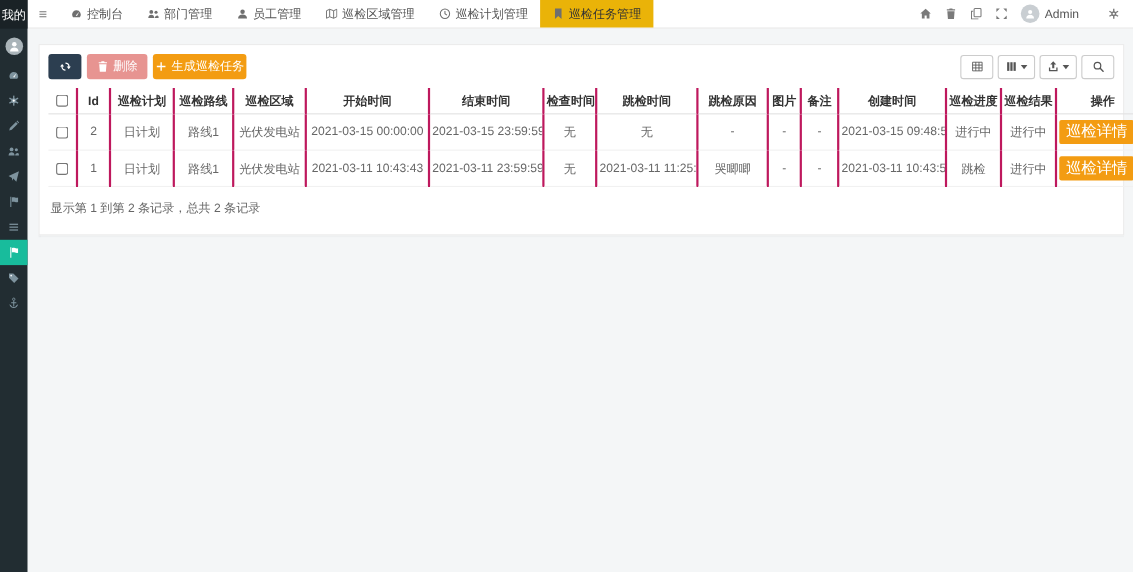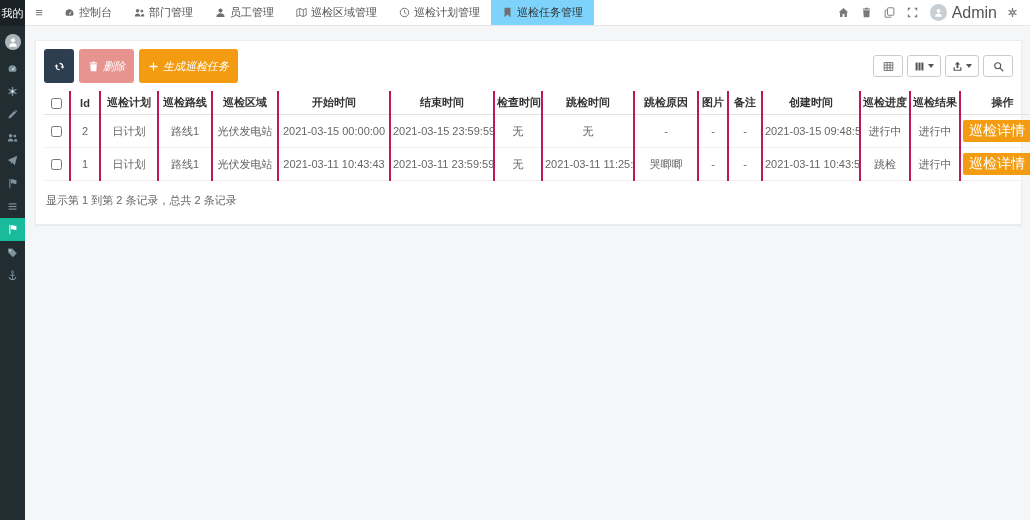--- a/index.html
+++ b/index.html
@@ -20,41 +20,41 @@
 
   
   .navbar { position:absolute; left:25px; top:0; right:0; height:26px; background:#fff;
     border-bottom:1px solid #e7e7e7; display:flex; align-items:stretch; z-index:4; }
   .hamburger { width:28px; display:flex; align-items:center; justify-content:center;
     color:#7a7a7a; font-size:13px; cursor:pointer; }
   .nav-items { display:flex; align-items:stretch; }
   .nav-item { display:flex; align-items:center; gap:4px; padding:0 11px; font-size:11px;
     color:#555; cursor:pointer; white-space:nowrap; }
   .nav-item svg { width:11px; height:11px; color:#6f6f6f; }
-  .nav-item.active { background:#7dd3fc; color:#333;align-items:center; }
+  .nav-item.active { background:#eab308; color:#333;align-items:center; }
   .nav-right { margin-left:auto; display:flex; align-items:center; padding-right:6px; }
   .top-icon-btn { width:23px; height:26px; display:flex; align-items:center; justify-content:center;
     color:#7a7a7a; cursor:pointer; }
   .top-icon-btn svg { width:11px; height:11px; }
   .top-avatar { width:17px; height:17px; border-radius:50%; background:#c9ced2; margin:0 5px 0 6px;
     display:flex; align-items:center; justify-content:center; }
-  .admin-label { font-size:16px; color:#555; margin-right:4px; cursor:pointer; }
+  .admin-label { font-size:11px; color:#555; margin-right:20px; cursor:pointer; }
 
   
   .content { position:absolute; left:25px; top:26px; right:0; bottom:0; background:#f4f6f7; }
   .panel { margin:14px 8px 0 10px; background:#fff; border:1px solid #ececec;
     box-shadow:0 1px 1px rgba(0,0,0,.05); padding:8px 8px 16px; }
 
   .toolbar { display:flex; align-items:center; margin-bottom:8px; }
-  .btn { height:34px; border:none; border-radius:3px; display:inline-flex; align-items:center;
-    justify-content:center; font-size:11px; cursor:pointer; color:#fff;font-style:italic; }
+  .btn { height:23px; border:none; border-radius:3px; display:inline-flex; align-items:center;
+    justify-content:center; font-size:11px; cursor:pointer; color:#fff; }
   .btn svg { width:11px; height:11px; }
   .btn-refresh { width:30px; background:var(--dark-button,#2c3e50); margin-right:5px; }
   .btn-delete  { background:#d9534f; opacity:.62; padding:0 9px; gap:4px; margin-right:5px; }
-  .btn-generate{ background:var(--accent-orange,#f39c12); padding:0 9px; gap:4px; }
+  .btn-generate{ background:var(--accent-orange,#f39c12); padding:0 2px; gap:4px; }
   .toolbar-right { margin-left:auto; display:flex; gap:4px; }
   .tool-btn { min-width:30px; height:22px; border:1px solid #ccc; border-radius:3px; background:#fff;
     color:#555; display:inline-flex; align-items:center; justify-content:center; gap:3px; padding:0 6px; cursor:pointer; }
   .tool-btn svg { width:11px; height:11px; }
   .caret { width:0; height:0; border-left:3.5px solid transparent; border-right:3.5px solid transparent;
     border-top:4px solid #555; }
 
   table { width:100%; border-collapse:collapse; table-layout:fixed; font-size:11px; }
   th { font-weight:bold; color:#333; padding:4px 2px; text-align:center; white-space:nowrap;
     overflow:hidden; border-bottom:1px solid #e2e2e2; cursor:pointer; }

